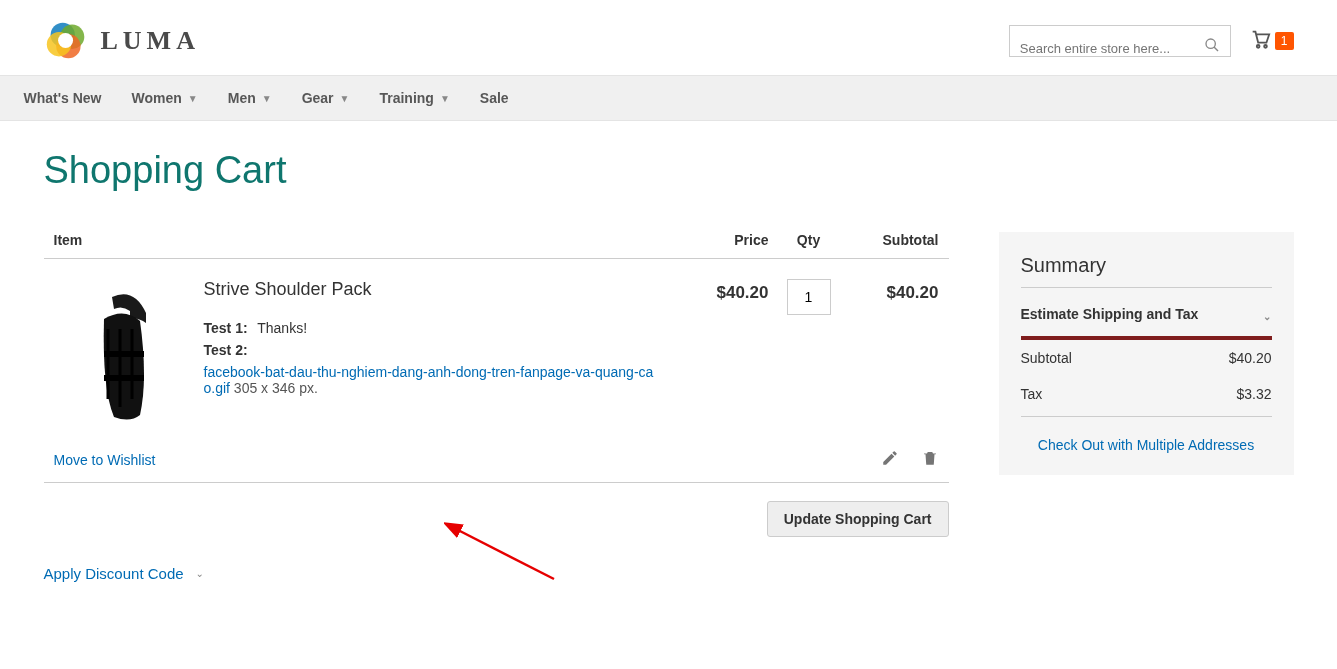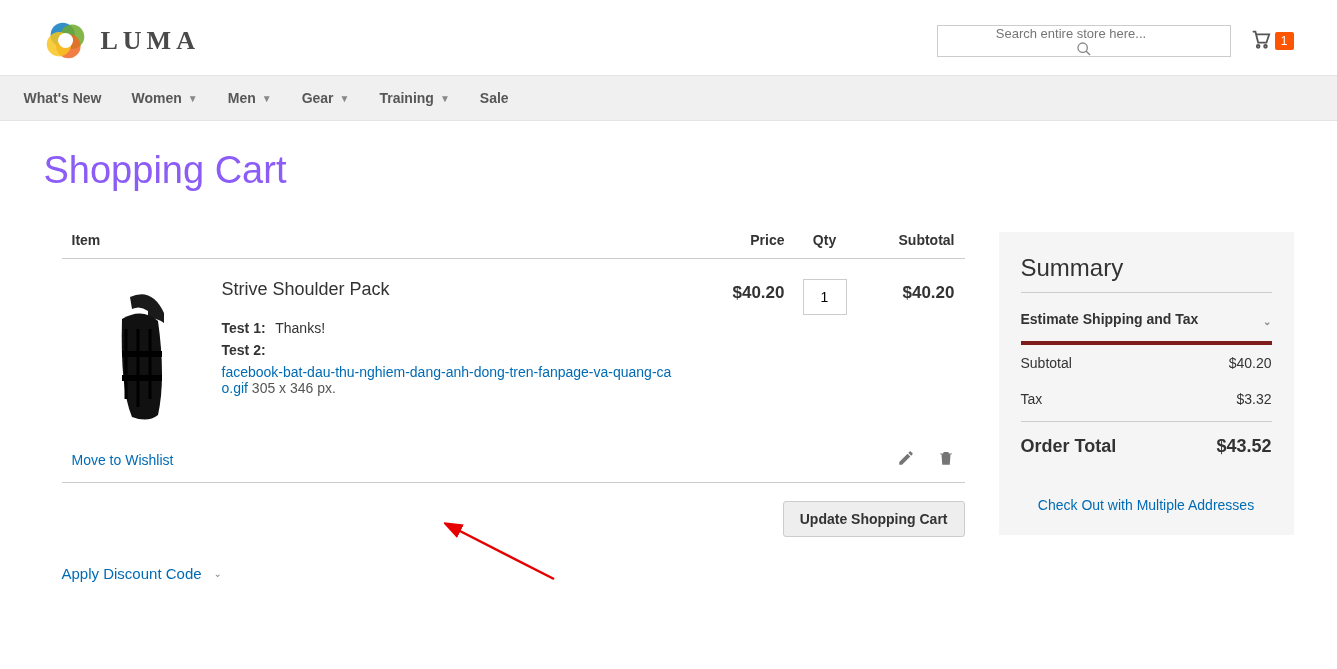--- a/index.html
+++ b/index.html
@@ -5,38 +5,38 @@
   * { box-sizing: border-box; margin: 0; padding: 0; }
   body { font-family: 'Helvetica Neue', Helvetica, Arial, sans-serif; color: #333; font-size: 14px; }
   .container { width: 1290px; margin: 0 auto; padding: 0 20px; }
 
   
   .header { display: flex; align-items: center; justify-content: space-between; padding: 18px 0 12px; }
   .logo-wrap { display: flex; align-items: center; gap: 12px; font-family: Liberation Serif, serif; }
   .logo-svg { width: 45px; height: 45px; }
   .logo-text { font-size: 26px; letter-spacing: 5px; font-weight: 600; color: #4a4a4a; }
   .header-right { display: flex; align-items: center; gap: 18px; }
-  .search-box { display: flex; align-items: center; border: 1px solid #ccc; width: 294px; height: 32px; padding: 0 10px; flex-direction: column; }
+  .search-box { display: flex; align-items: flex-end; border: 1px solid #ccc; width: 222px; height: 32px; padding: 0 10px; }
   .search-box input { border: none; outline: none; flex: 1; font-size: 13px; color: #666; }
   .search-box .sicon { color: #888; }
   .cart-wrap { display: flex; align-items: center; gap: 4px; }
   .cart-icon { color: #555; }
   .cart-badge { background: #ff5501; color: #fff; font-size: 12px; padding: 2px 6px; border-radius: 2px; }
 
   
   .nav { background: #f0f0f0; border-top: 1px solid #e4e4e4; border-bottom: 1px solid #e4e4e4; }
   .nav-inner { display: flex; gap: 30px; padding: 0; }
   .nav-item { padding: 14px 0; font-size: 14px; font-weight: 600; color: #575757; display: flex; align-items: center; gap: 6px; cursor: pointer; }
   .chev { font-size: 10px; color: #888; }
 
   
-  .page-title { font-size: 38px; font-weight: 300; color: #8b5cf6; margin: 28px 0 40px; }
-
-  
-  .main-flex { display: flex; gap: 34px; align-items: flex-start; margin-left: 18px; }
+  .page-title { font-size: 38px; font-weight: 300; color: #0f766e; margin: 28px 0 40px; }
+
+  
+  .main-flex { display: flex; gap: 50px; align-items: flex-start; }
   .cart-col { flex: 1; }
   .summary-col { width: 295px; background: #f5f5f5; padding: 22px; }
 
   
   .cart-head { display: flex; border-bottom: 1px solid #ccc; padding: 0 0 10px; font-weight: 600; font-size: 14px; }
   .col-item { flex: 1; padding-left: 10px; }
   .col-price { width: 90px; text-align: right; }
   .col-qty   { width: 80px; text-align: center; }
   .col-sub   { width: 100px; text-align: right; padding-right: 10px; }
 
@@ -58,21 +58,21 @@
   .wishlist-link { color: #006bb4; font-size: 14px; cursor: pointer; }
   .action-icons { display: flex; gap: 22px; color: #757575; }
   .action-icons span { cursor: pointer; }
 
   .update-row { display: flex; justify-content: flex-end; padding: 18px 0; align-items: center; }
   .update-btn { background: #eee; border: 1px solid #ccc; padding: 9px 16px; font-size: 14px; font-weight: 600; color: #333; cursor: pointer; border-radius: 3px; }
 
   .discount-toggle { color: #006bb4; font-size: 15px; display: flex; align-items: center; gap: 12px; cursor: pointer; margin-top: 10px; }
 
   
-  .summary-title { font-size: 24px; font-weight: 300; color: #333; border-bottom: 1px solid #ccc; padding-bottom: 10px; margin-bottom: 4px; }
+  .summary-title { font-size: 20px; font-weight: 300; color: #333; border-bottom: 1px solid #ccc; padding-bottom: 10px; margin-bottom: 4px; }
   .est-row { display: flex; justify-content: space-between; align-items: flex-end; padding: 14px 0; border-bottom: 4px solid #7f1d1d; font-weight: 600; cursor: pointer; }
   .sum-line { display: flex; justify-content: space-between; padding: 10px 0; font-size: 14px; }
   .sum-div { border-bottom: 1px solid #ccc; margin-top: 4px; }
   .order-total { display: flex; justify-content: space-between; padding: 14px 0 20px; font-size: 18px; font-weight: 600; }
   .checkout-btn { background: #1979c3; color: #fff; border: none; width: 100%; padding: 15px 0; font-size: 17px; font-weight: 600; cursor: pointer; border-radius: 3px; }
   .multi-link { text-align: center; color: #006bb4; font-size: 14px; margin-top: 20px; cursor: pointer; }
 
   
   .annot-arrow { position: absolute; pointer-events: none; }
 </style>
@@ -219,24 +219,20 @@
       </div>
       <div class="sum-line">
         <span>Subtotal</span>
         <span>$40.20</span>
       </div>
       <div class="sum-line">
         <span>Tax</span>
         <span>$3.32</span>
       </div>
       <div class="sum-div"></div>
-      <div class="order-total">
-        <span>Order Total</span>
-        <span>$43.52</span>
-      </div>
       <div class="multi-link">Check Out with Multiple Addresses</div>
     </div>
   </div>
 
   <svg class="annot-arrow" style="left:420px; top:370px;" width="120" height="70">
     <defs>
       <marker id="ah" markerWidth="10" markerHeight="10" refX="2" refY="3" orient="auto">
         <path d="M0,0 L0,6 L8,3 z" fill="#e60000"></path>
       </marker>
     </defs>

